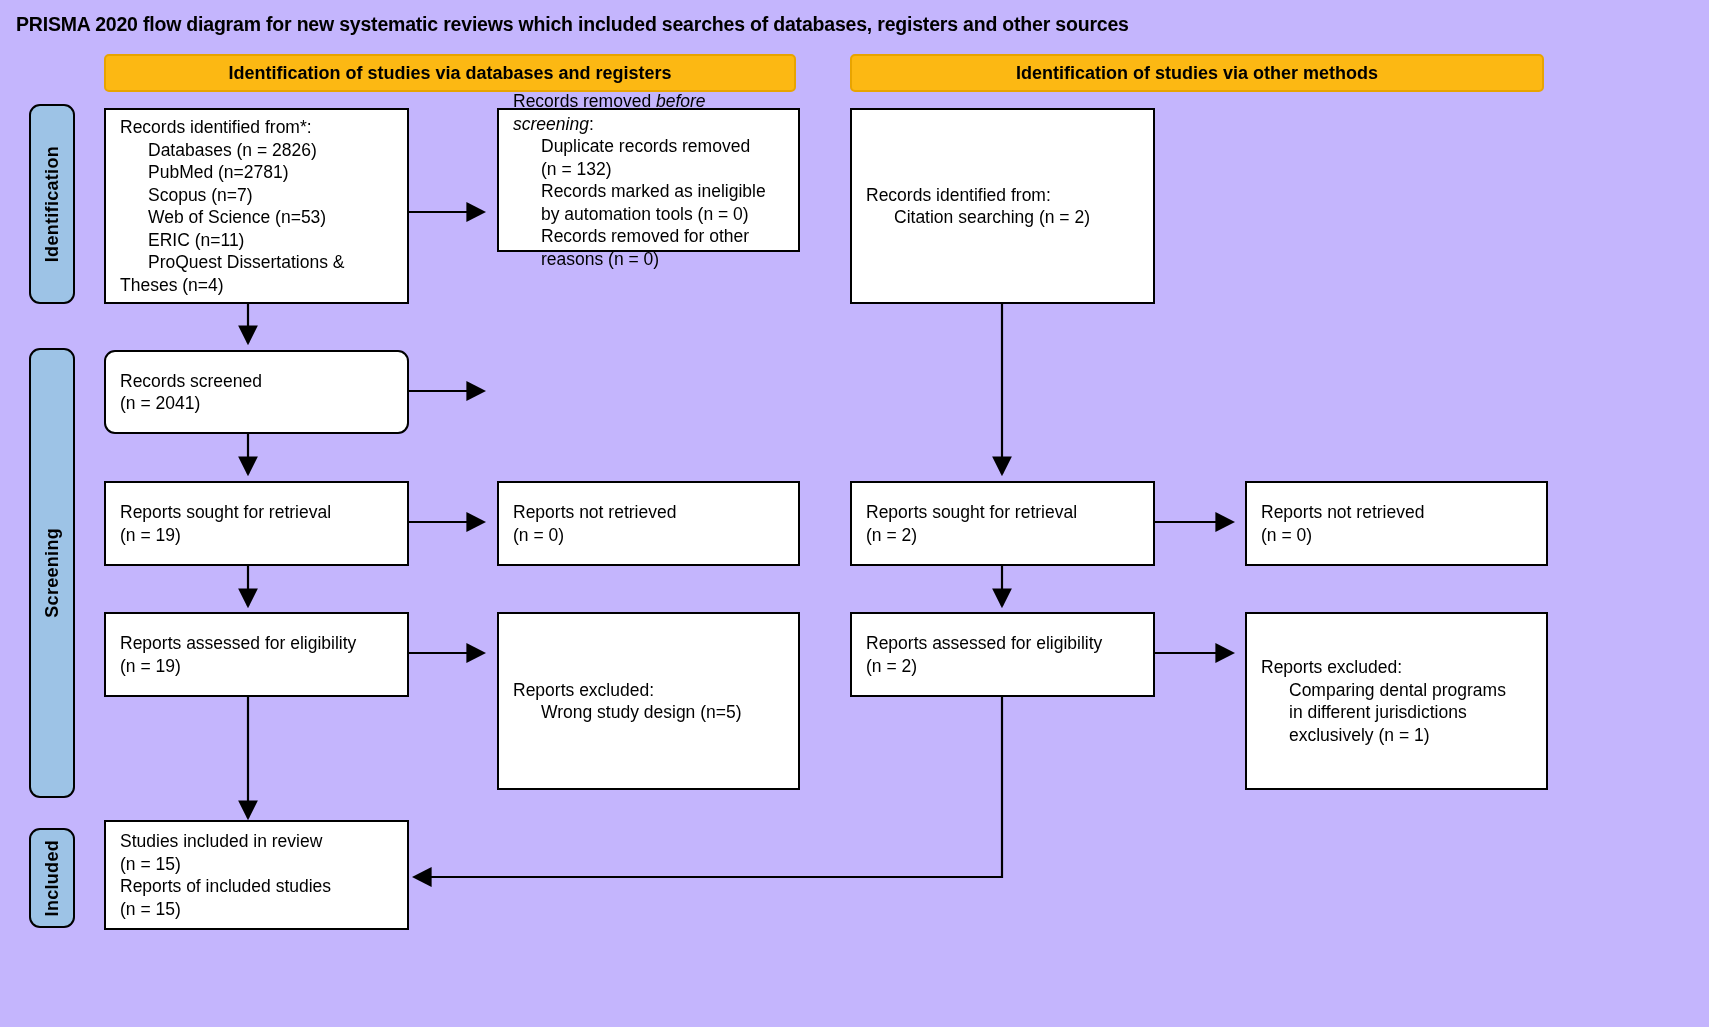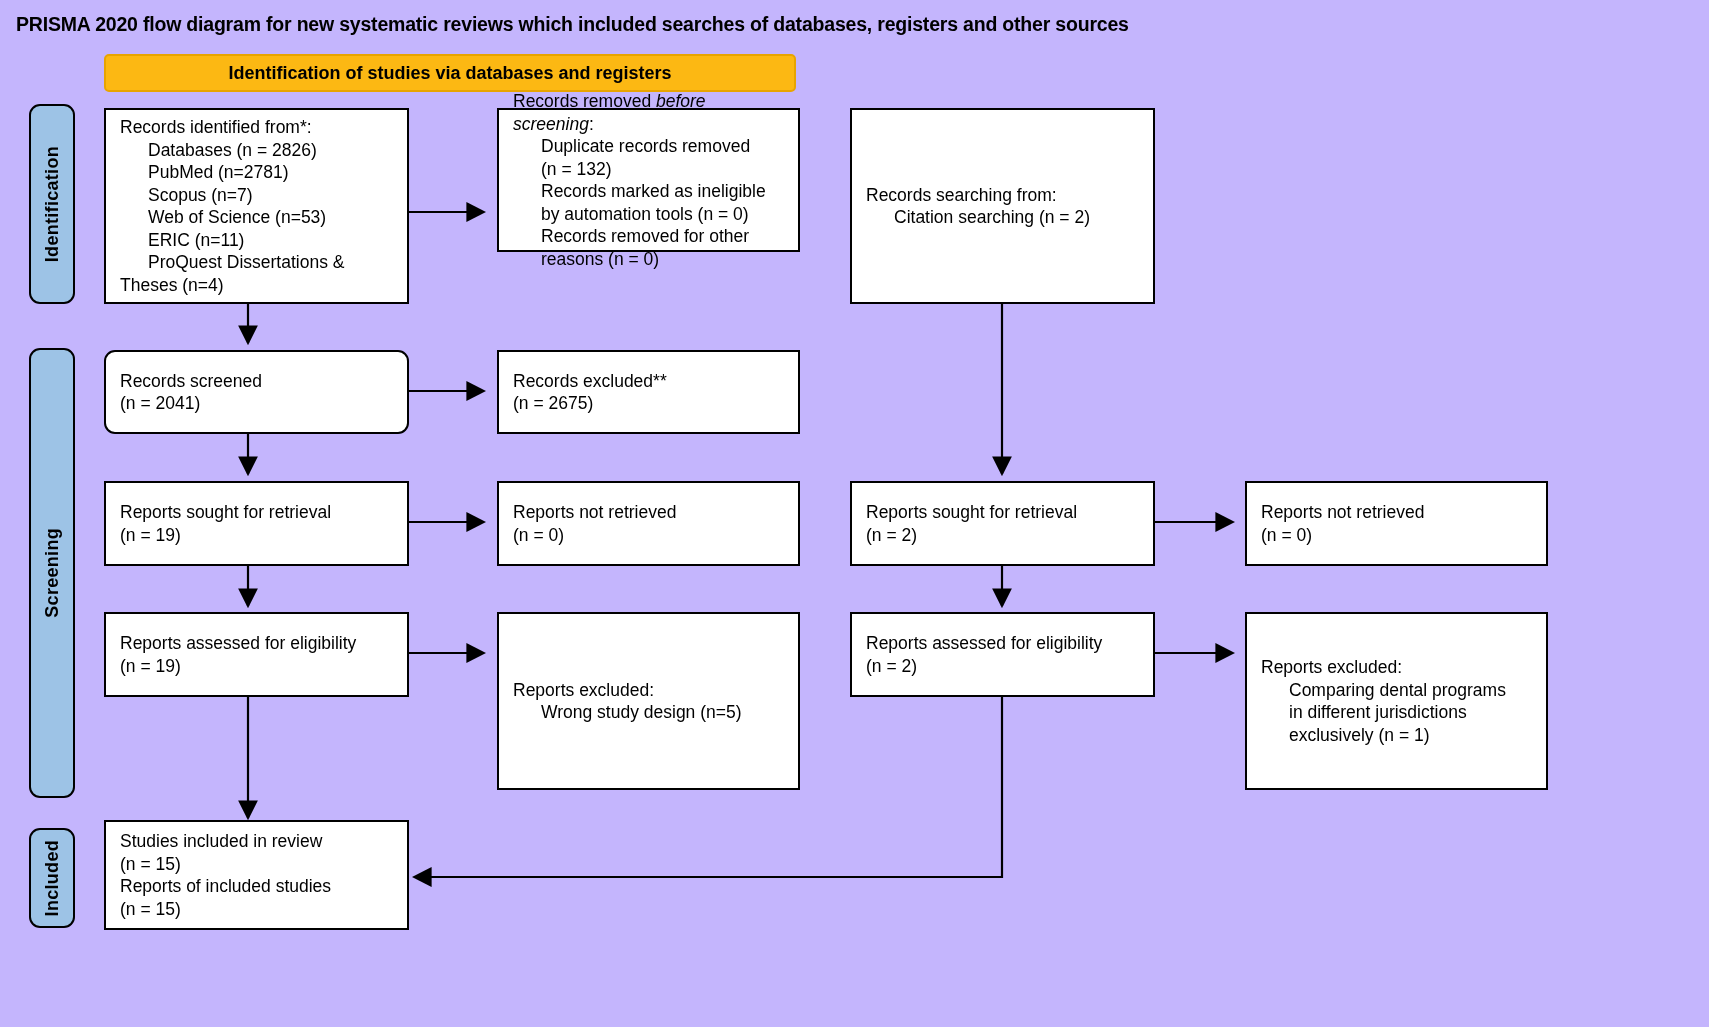--- a/index.html
+++ b/index.html
@@ -94,20 +94,23 @@
 </style>
 </head>
 <body>
 
 <div id="page">
 
   <div id="title">PRISMA 2020 flow diagram for new systematic reviews which included searches of databases, registers and other sources</div>
 
   <div class="banner" style="left:104px; top:54px; width:692px; height:38px;">
     <span>Identification of studies via databases and registers</span>
+  </div>
+  <div class="banner" style="left:850px; top:54px; width:694px; height:38px;">
+    <span>Identification of studies via other methods</span>
   </div>
 
   <div class="stage" style="left:29px; top:104px; width:46px; height:200px;">
     <span>Identification</span>
   </div>
   <div class="stage" style="left:29px; top:348px; width:46px; height:450px;">
     <span>Screening</span>
   </div>
   <div class="stage" style="left:29px; top:828px; width:46px; height:100px;">
     <span>Included</span>
@@ -167,24 +170,20 @@
     <p class="ind">by automation tools (n = 0)</p>
     <p class="ind">Records removed for other</p>
     <p class="ind">reasons (n = 0)</p>
   </div>
 
   <div class="box" style="left:104px; top:350px; width:305px; height:84px;border-radius:11px;">
     <p>Records screened</p>
     <p>(n = 2041)</p>
   </div>
 
-  <div class="box" style="left:497px; top:350px; width:303px; height:84px;">
-    <p>Records excluded**</p>
-    <p>(n = 2675)</p>
-  </div>
 
   <div class="box" style="left:104px; top:481px; width:305px; height:85px;">
     <p>Reports sought for retrieval</p>
     <p>(n = 19)</p>
   </div>
 
   <div class="box" style="left:497px; top:481px; width:303px; height:85px;">
     <p>Reports not retrieved</p>
     <p>(n = 0)</p>
   </div>
@@ -200,21 +199,21 @@
   </div>
 
   <div class="box" style="left:104px; top:820px; width:305px; height:110px;">
     <p>Studies included in review</p>
     <p>(n = 15)</p>
     <p>Reports of included studies</p>
     <p>(n = 15)</p>
   </div>
 
   <div class="box" style="left:850px; top:108px; width:305px; height:196px;">
-    <p>Records searching from:</p>
+    <p>Records identified from:</p>
     <p class="ind">Citation searching (n = 2)</p>
   </div>
 
   <div class="box" style="left:850px; top:481px; width:305px; height:85px;">
     <p>Reports sought for retrieval</p>
     <p>(n = 2)</p>
   </div>
 
   <div class="box" style="left:1245px; top:481px; width:303px; height:85px;">
     <p>Reports not retrieved</p>

